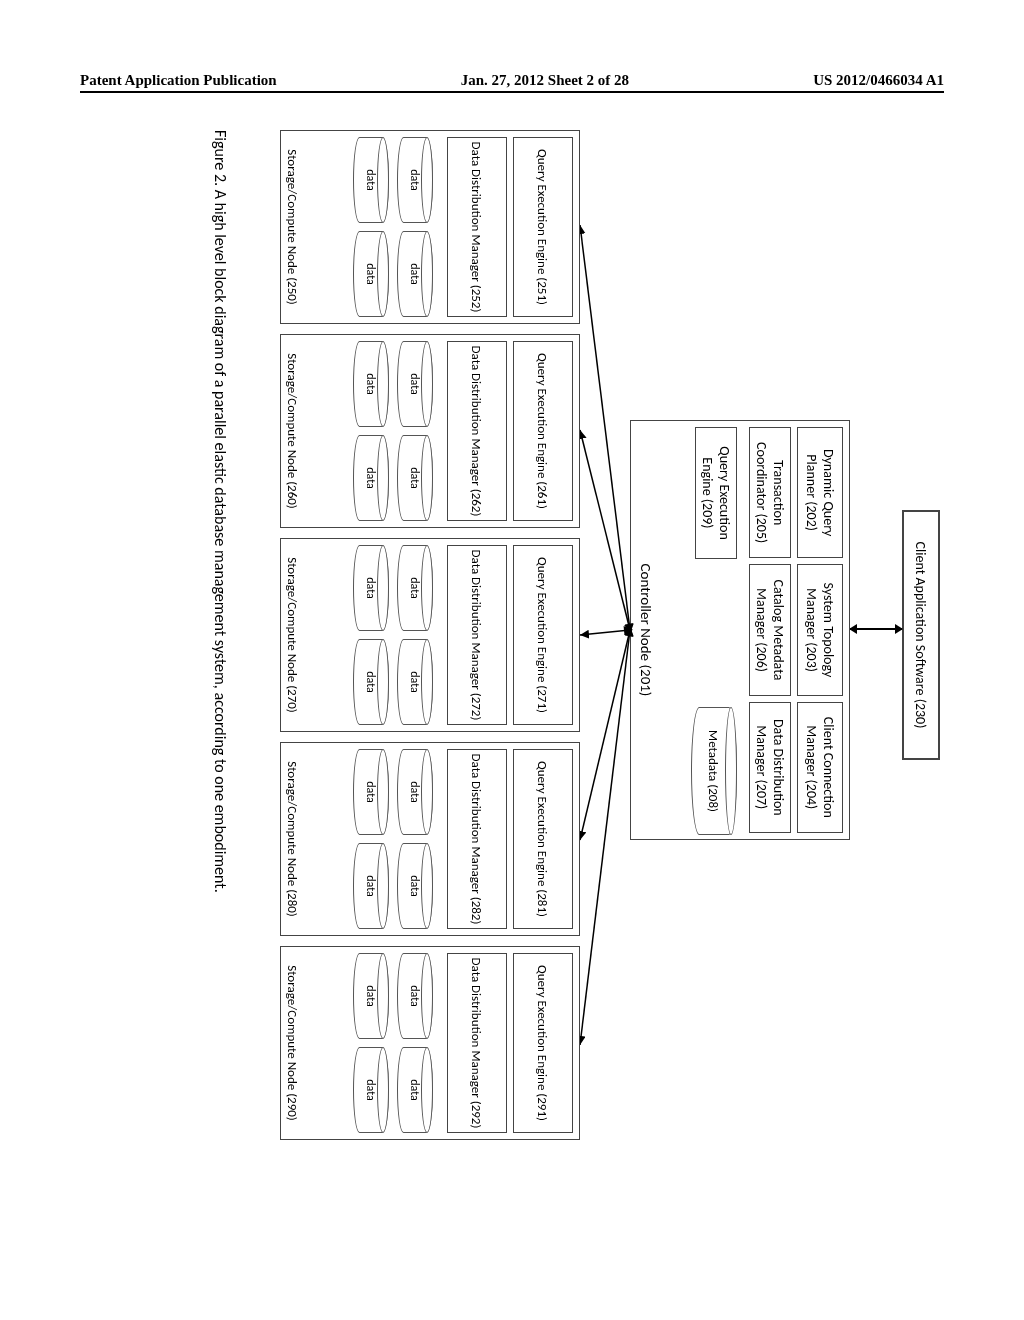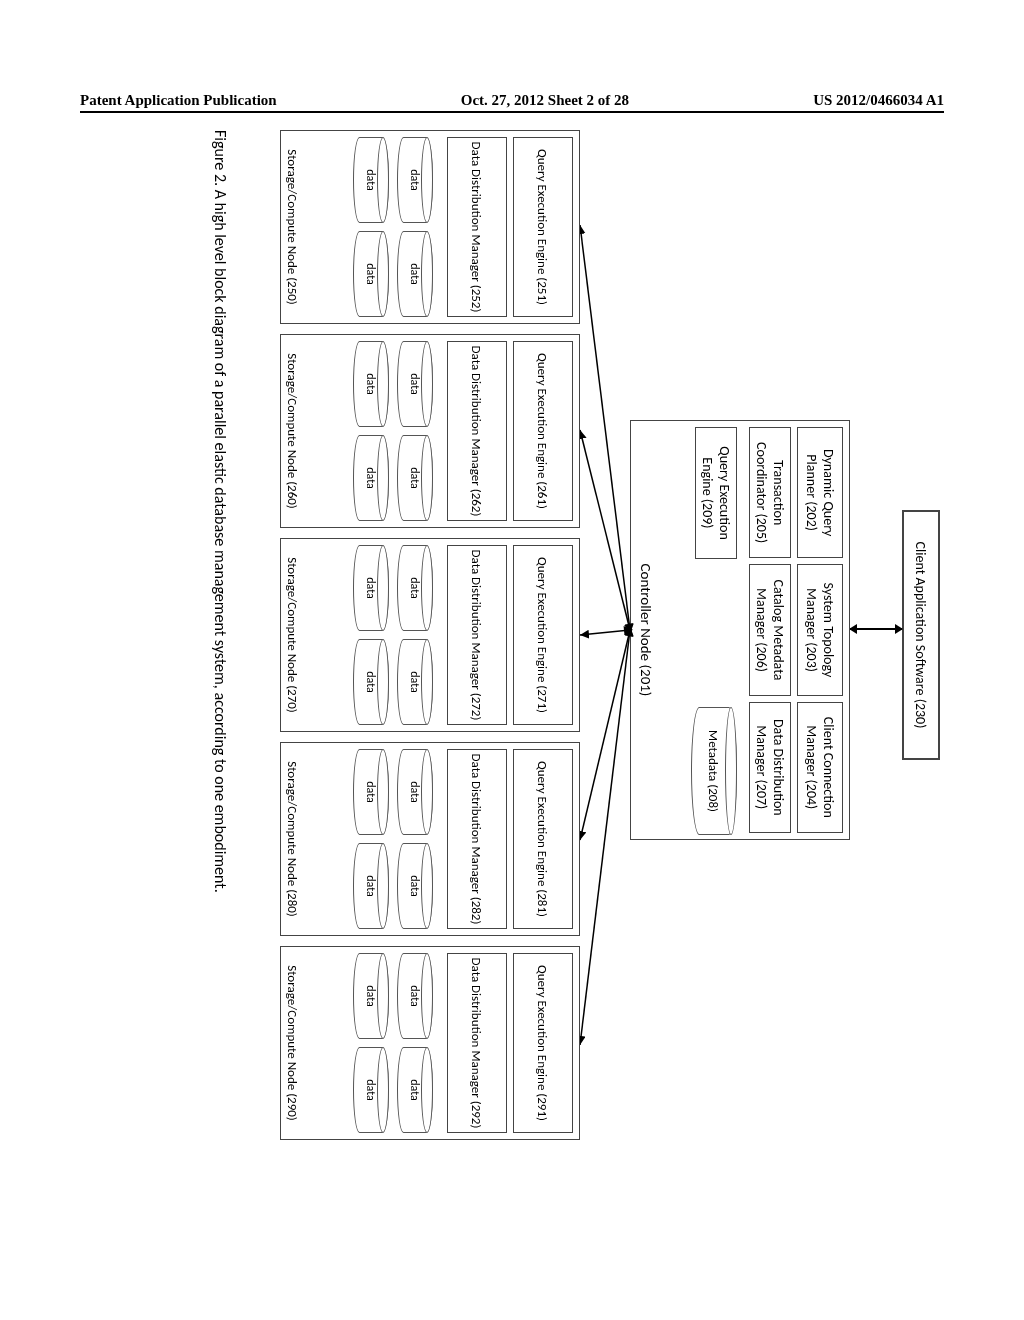--- a/index.html
+++ b/index.html
@@ -5,21 +5,21 @@
   * { box-sizing: border-box; margin: 0; padding: 0; }
   body {
     font-family: "Times New Roman", serif;
     background: #fff;
     width: 1024px;
     height: 1320px;
     position: relative;
   }
   .page-header {
     position: absolute;
-    top: 92px;
+    top: 72px;
     left: 80px;
     right: 80px;
     display: flex;
     justify-content: space-between;
     font-size: 15px;
     font-weight: bold;
     border-bottom: 2px solid #000;
     padding-bottom: 2px;
   }
   .diagram-area {
@@ -217,21 +217,21 @@
     width: 1010px;
     font-family: Calibri, Arial, sans-serif;
     font-size: 16px;
   }
 </style>
 </head>
 <body>
 
 <div class="page-header">
   <span>Patent Application Publication</span>
-  <span>Oct. 27, 2012  Sheet 2 of 28</span>
+  <span>Jan. 27, 2012  Sheet 2 of 28</span>
   <span>US 2012/0466034 A1</span>
 </div>
 
 <div class="diagram-area">
   <div class="landscape">
 
     <div class="box boldbox client-box">
       <span>Client Application Software (230)</span>
     </div>
 

